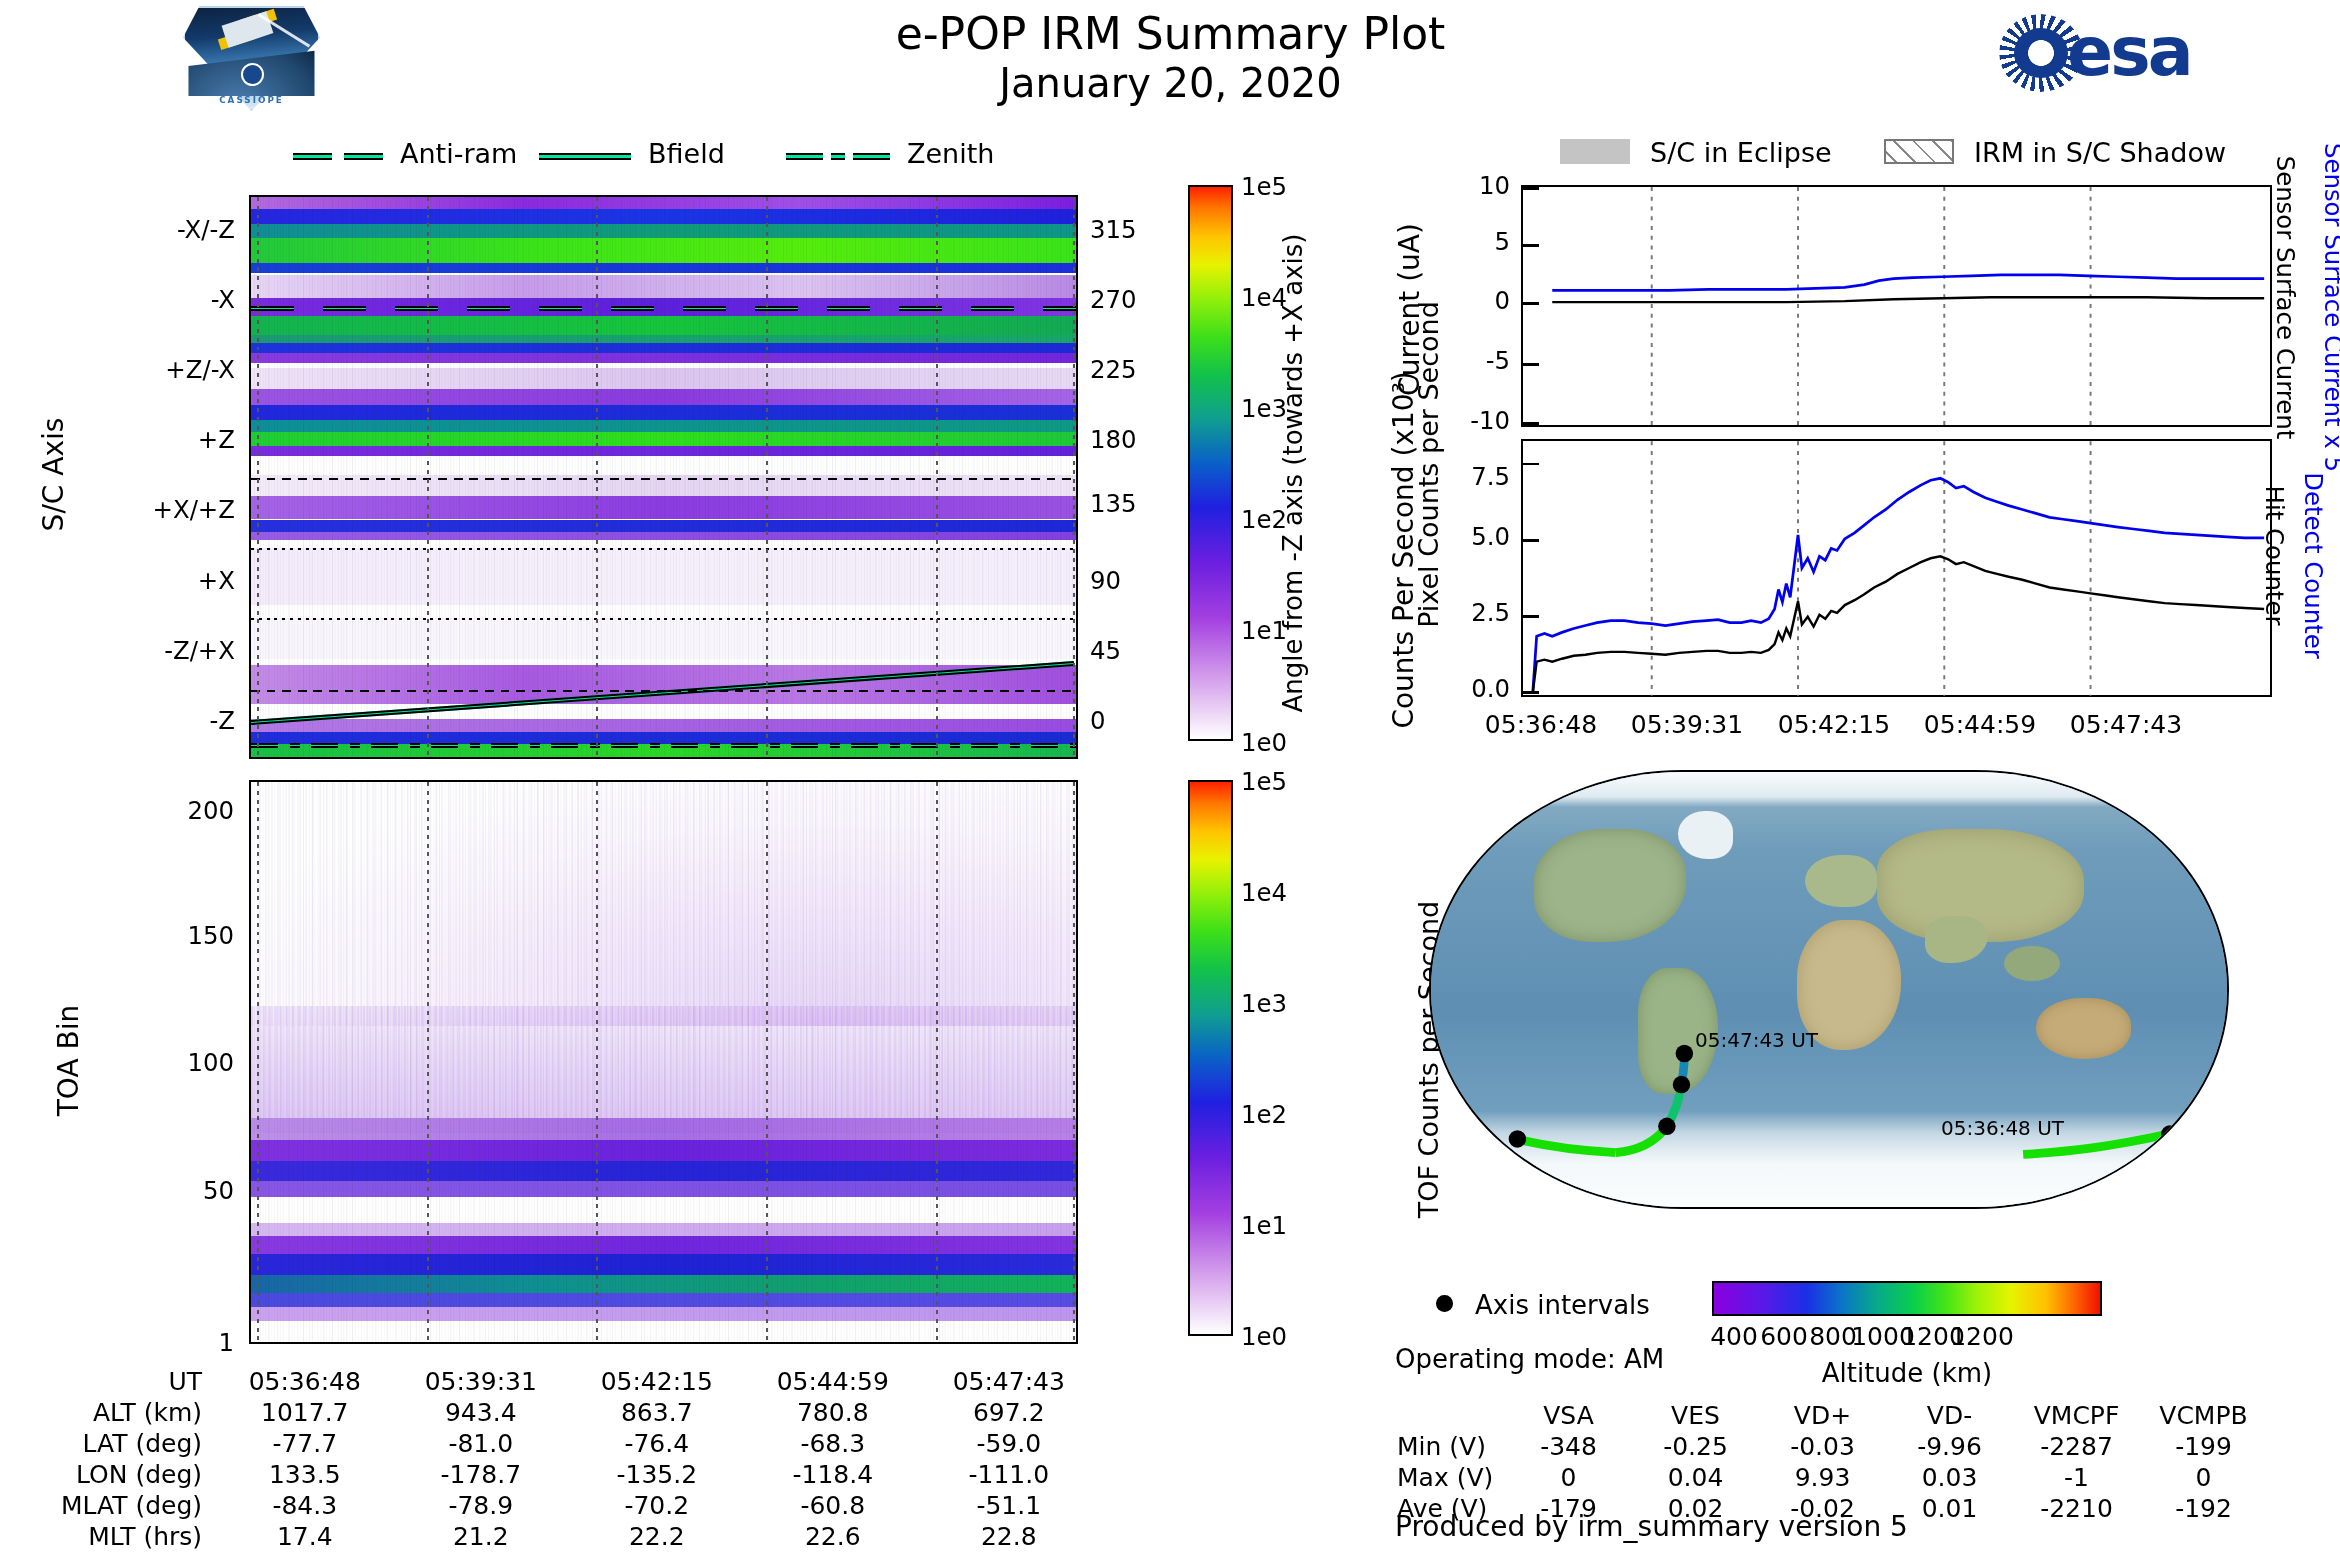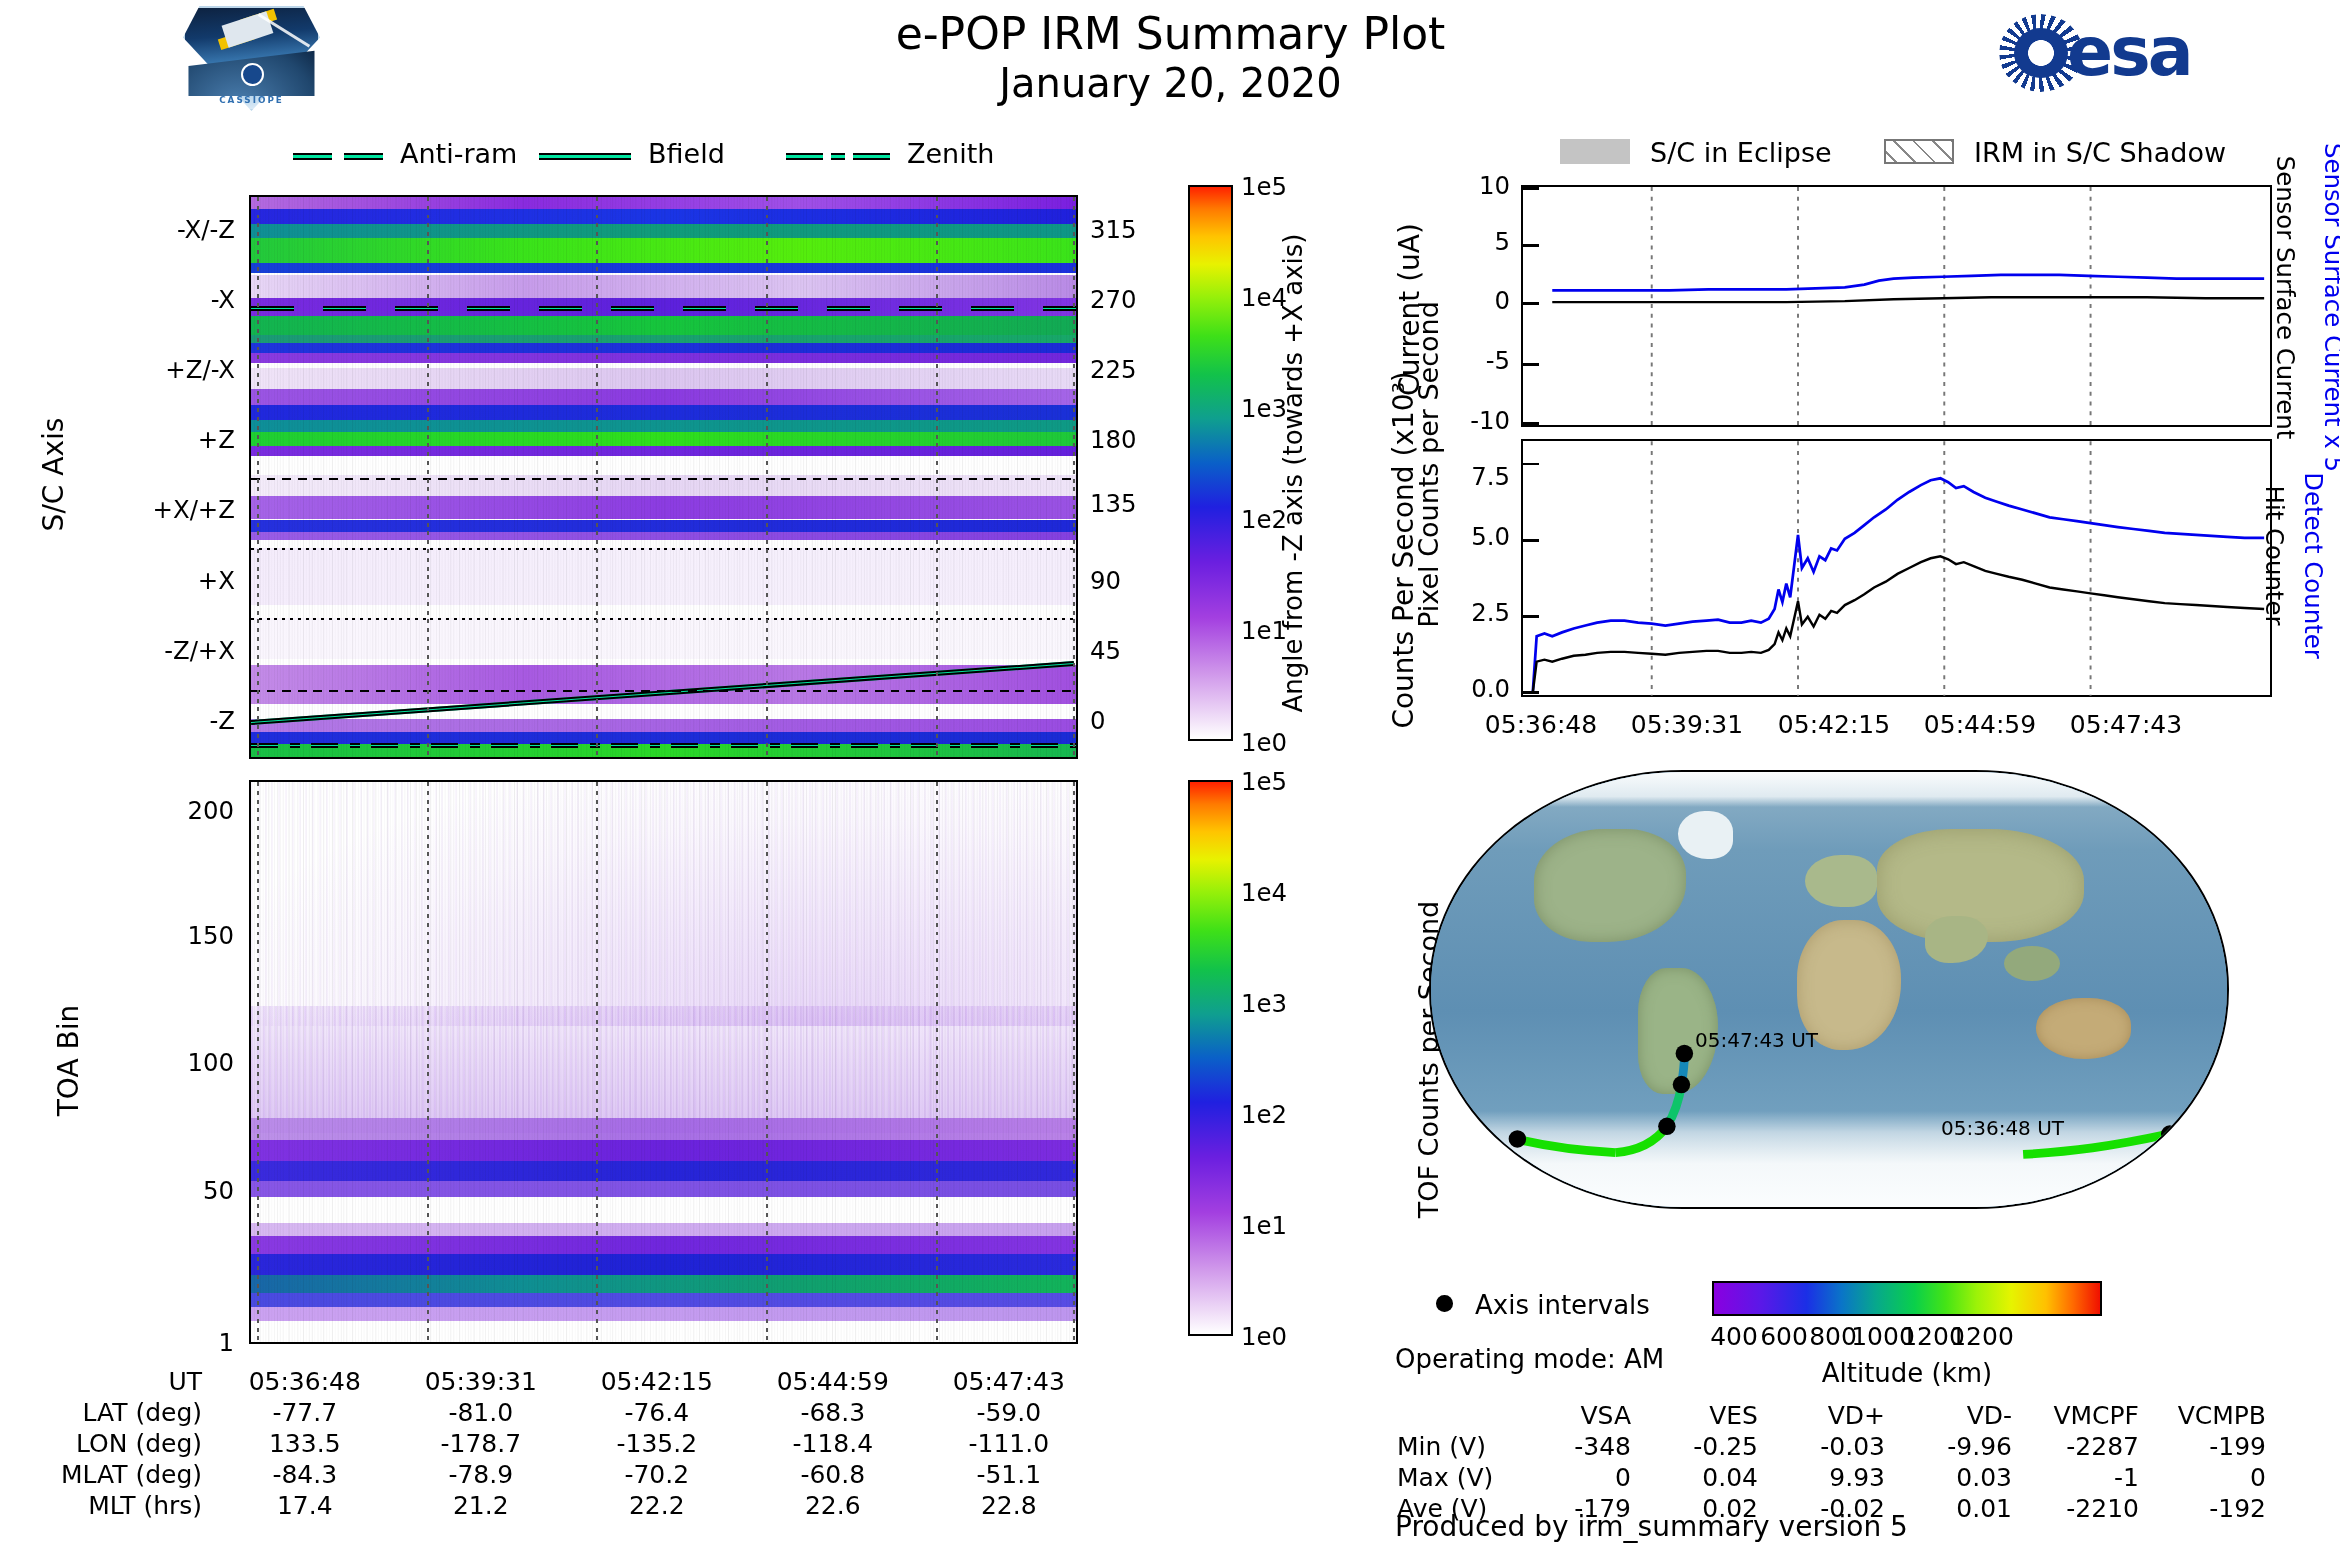--- a/index.html
+++ b/index.html
@@ -145,21 +145,21 @@
   
   .tbl { position:absolute; font-size:25px; }
   .tbl td { padding:0; font-size:25px; white-space:nowrap; }
 
   #ephTable { left:59px; top:1365px; }
   #ephTable td.hdr { text-align:right; padding-right:13.7px; }
   #ephTable td.val { text-align:center; width:174px; }
 
   #voltTable { left:1395px; top:1399px; }
   #voltTable td.hdr { text-align:left; padding-right:7.8px; width:107px; }
-  #voltTable td.val { text-align:right; width:125px; }
+  #voltTable td.val { text-align:center; width:125px; }
 
   #footer { left:1395px; top:1510px; font-size:28px; }
   #opmode { left:1395px; top:1344px; font-size:26px; }
   #axint  { left:1434px; top:1290px; font-size:26px; }
 </style>
 </head>
 <body>
 
 <div class="abs ctr" id="title">e-POP IRM Summary Plot</div>
 <div class="abs ctr" id="subtitle">January 20, 2020</div>
@@ -332,20 +332,28 @@
 
 <table class="tbl" id="ephTable">
   <tbody>
       <tr>
     <td class="hdr">UT</td>
     <td class="val">05:36:48</td>
     <td class="val">05:39:31</td>
     <td class="val">05:42:15</td>
     <td class="val">05:44:59</td>
     <td class="val">05:47:43</td>
+  </tr>
+  <tr>
+    <td class="hdr">ALT (km)</td>
+    <td class="val">1017.7</td>
+    <td class="val">943.4</td>
+    <td class="val">863.7</td>
+    <td class="val">780.8</td>
+    <td class="val">697.2</td>
   </tr>
   <tr>
     <td class="hdr">LAT (deg)</td>
     <td class="val">-77.7</td>
     <td class="val">-81.0</td>
     <td class="val">-76.4</td>
     <td class="val">-68.3</td>
     <td class="val">-59.0</td>
   </tr>
   <tr>

